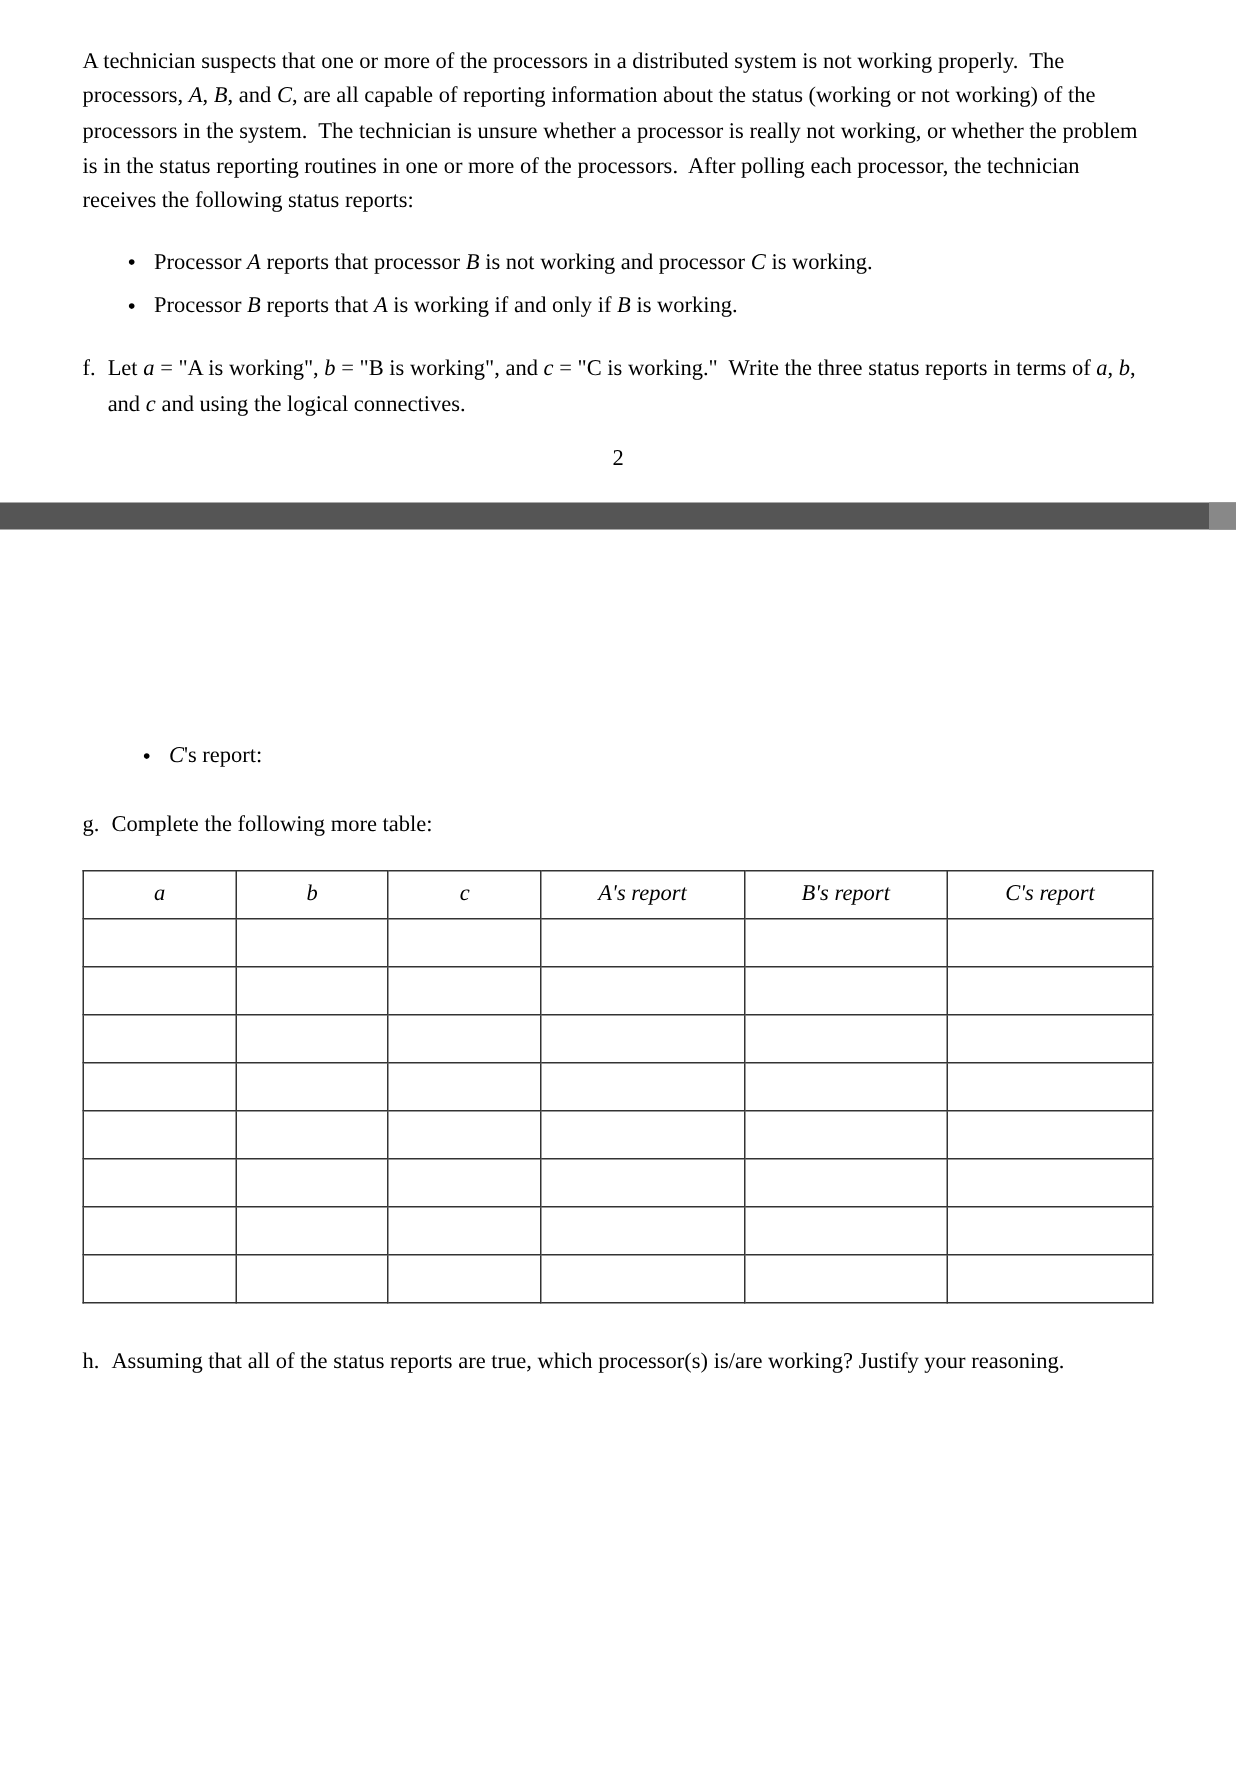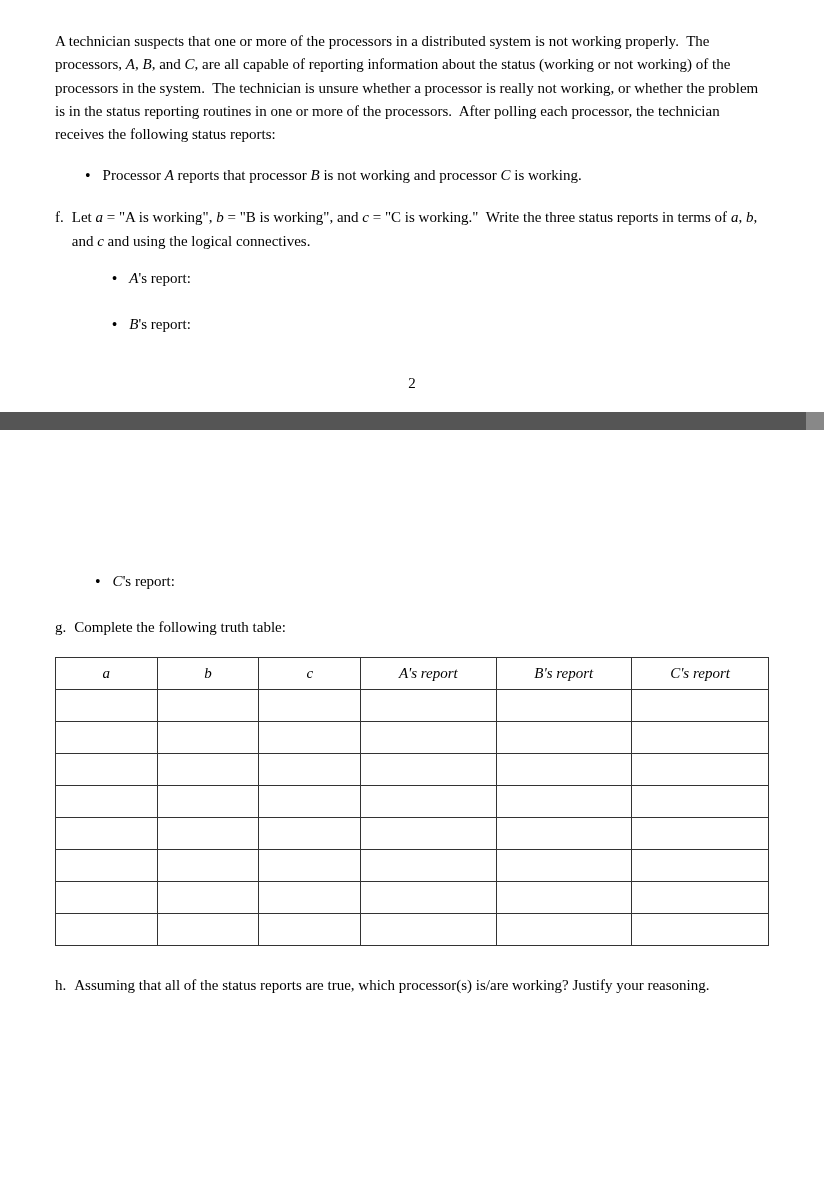--- a/index.html
+++ b/index.html
@@ -185,57 +185,54 @@
     is in the status reporting routines in one or more of the processors.&nbsp; After polling each
     processor, the technician receives the following status reports:
   </p>
 
   <ul class="bullet-list">
     <li>
       <span>
         Processor <em>A</em> reports that processor <em>B</em> is not working and processor <em>C</em> is working.
       </span>
     </li>
+    <li>
+      <span>
+        Processor <em>B</em> reports that <em>A</em> is working if and only if <em>B</em> is working.
+      </span>
+    </li>
   </ul>
 
   <div class="question-f">
     <span class="question-label">f.</span>
     <div class="question-text">
       Let <em>a</em> = "A is working", <em>b</em> = "B is working", and <em>c</em> = "C is working."&nbsp; Write the three
       status reports in terms of <em>a</em>, <em>b</em>, and <em>c</em> and using the logical connectives.
 
-      <ul class="sub-bullets">
-        <li>
-          <span><em>A</em>'s report:</span>
-        </li>
-        <li>
-          <span><em>B</em>'s report:</span>
-        </li>
-      </ul>
     </div>
   </div>
 
   <div class="page-number">
     <span>2</span>
   </div>
 
   <div class="page-divider"></div>
 
   <div class="spacer-section"></div>
 
   <ul class="sub-bullets" style="margin-top:0; margin-left: 40px; text-align: right;">
     <li>
       <span><em>C</em>'s report:</span>
     </li>
   </ul>
 
   <div class="question-g" style="margin-top:18px;">
     <span class="question-label">g.</span>
     <div>
-      Complete the following truth table:
+      Complete the following more table:
     </div>
   </div>
 
   <div class="truth-table-container">
     <table class="truth-table">
       <thead>
         <tr>
           <th><em>a</em></th>
           <th><em>b</em></th>
           <th><em>c</em></th>

